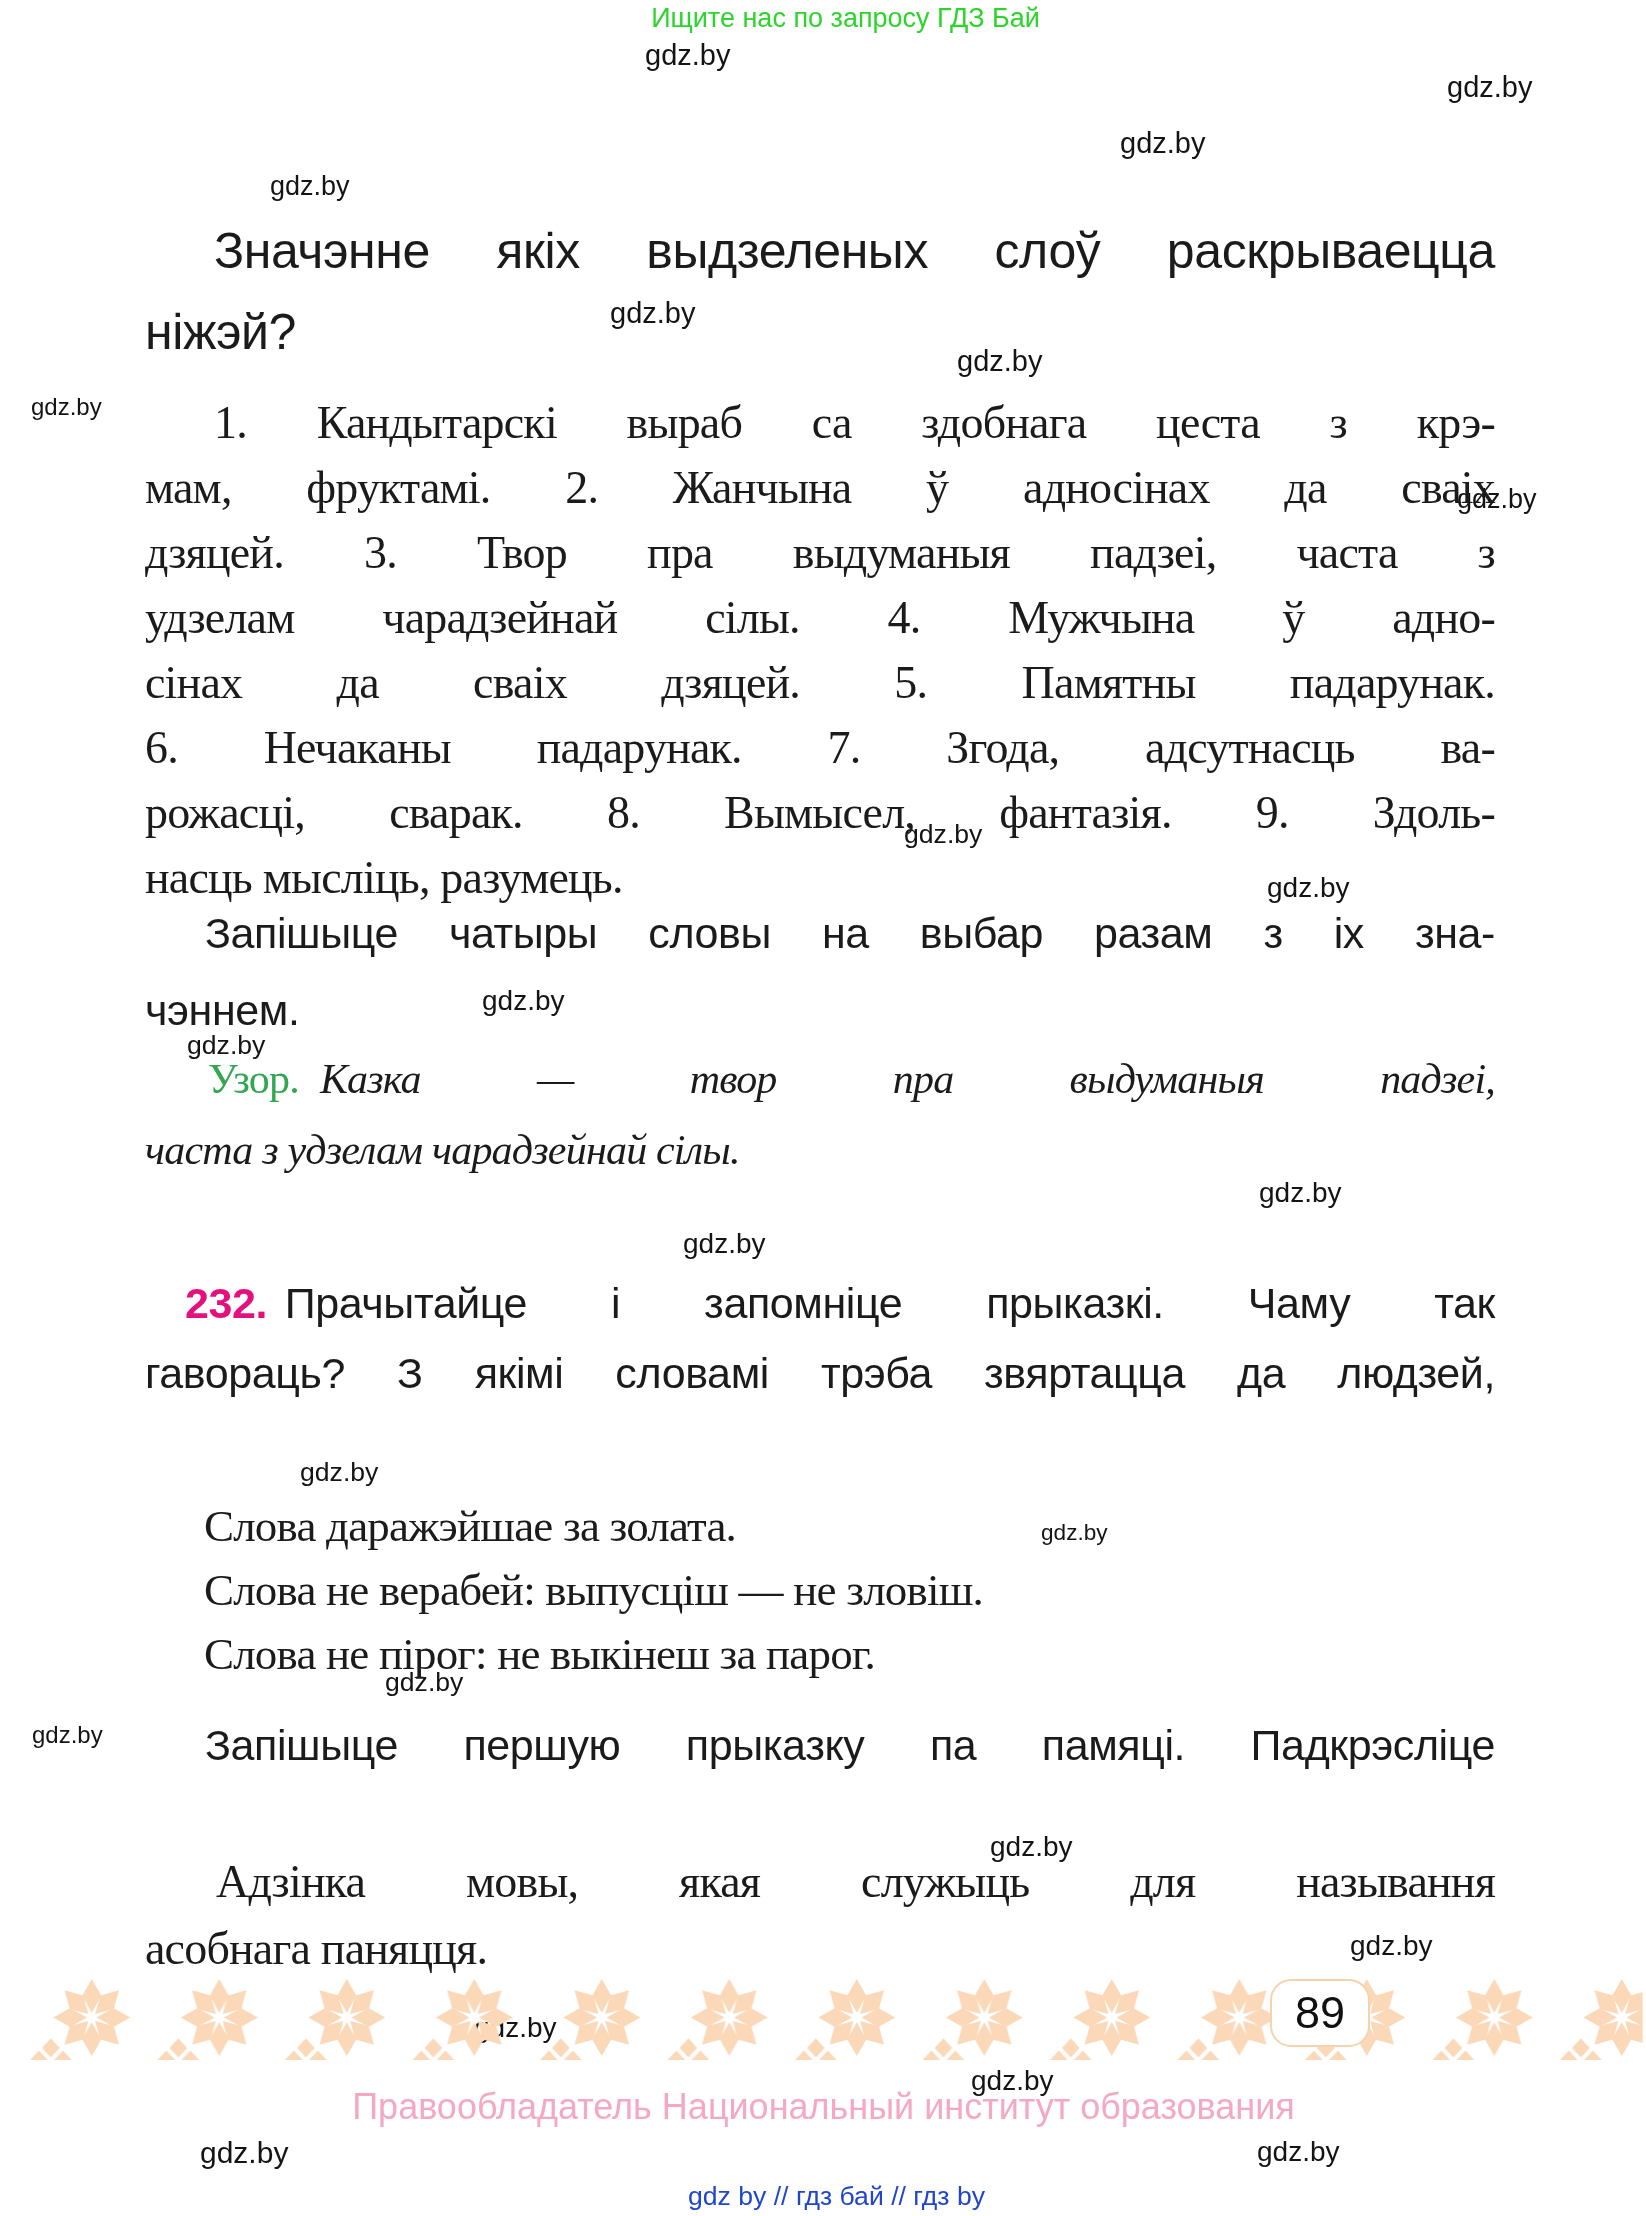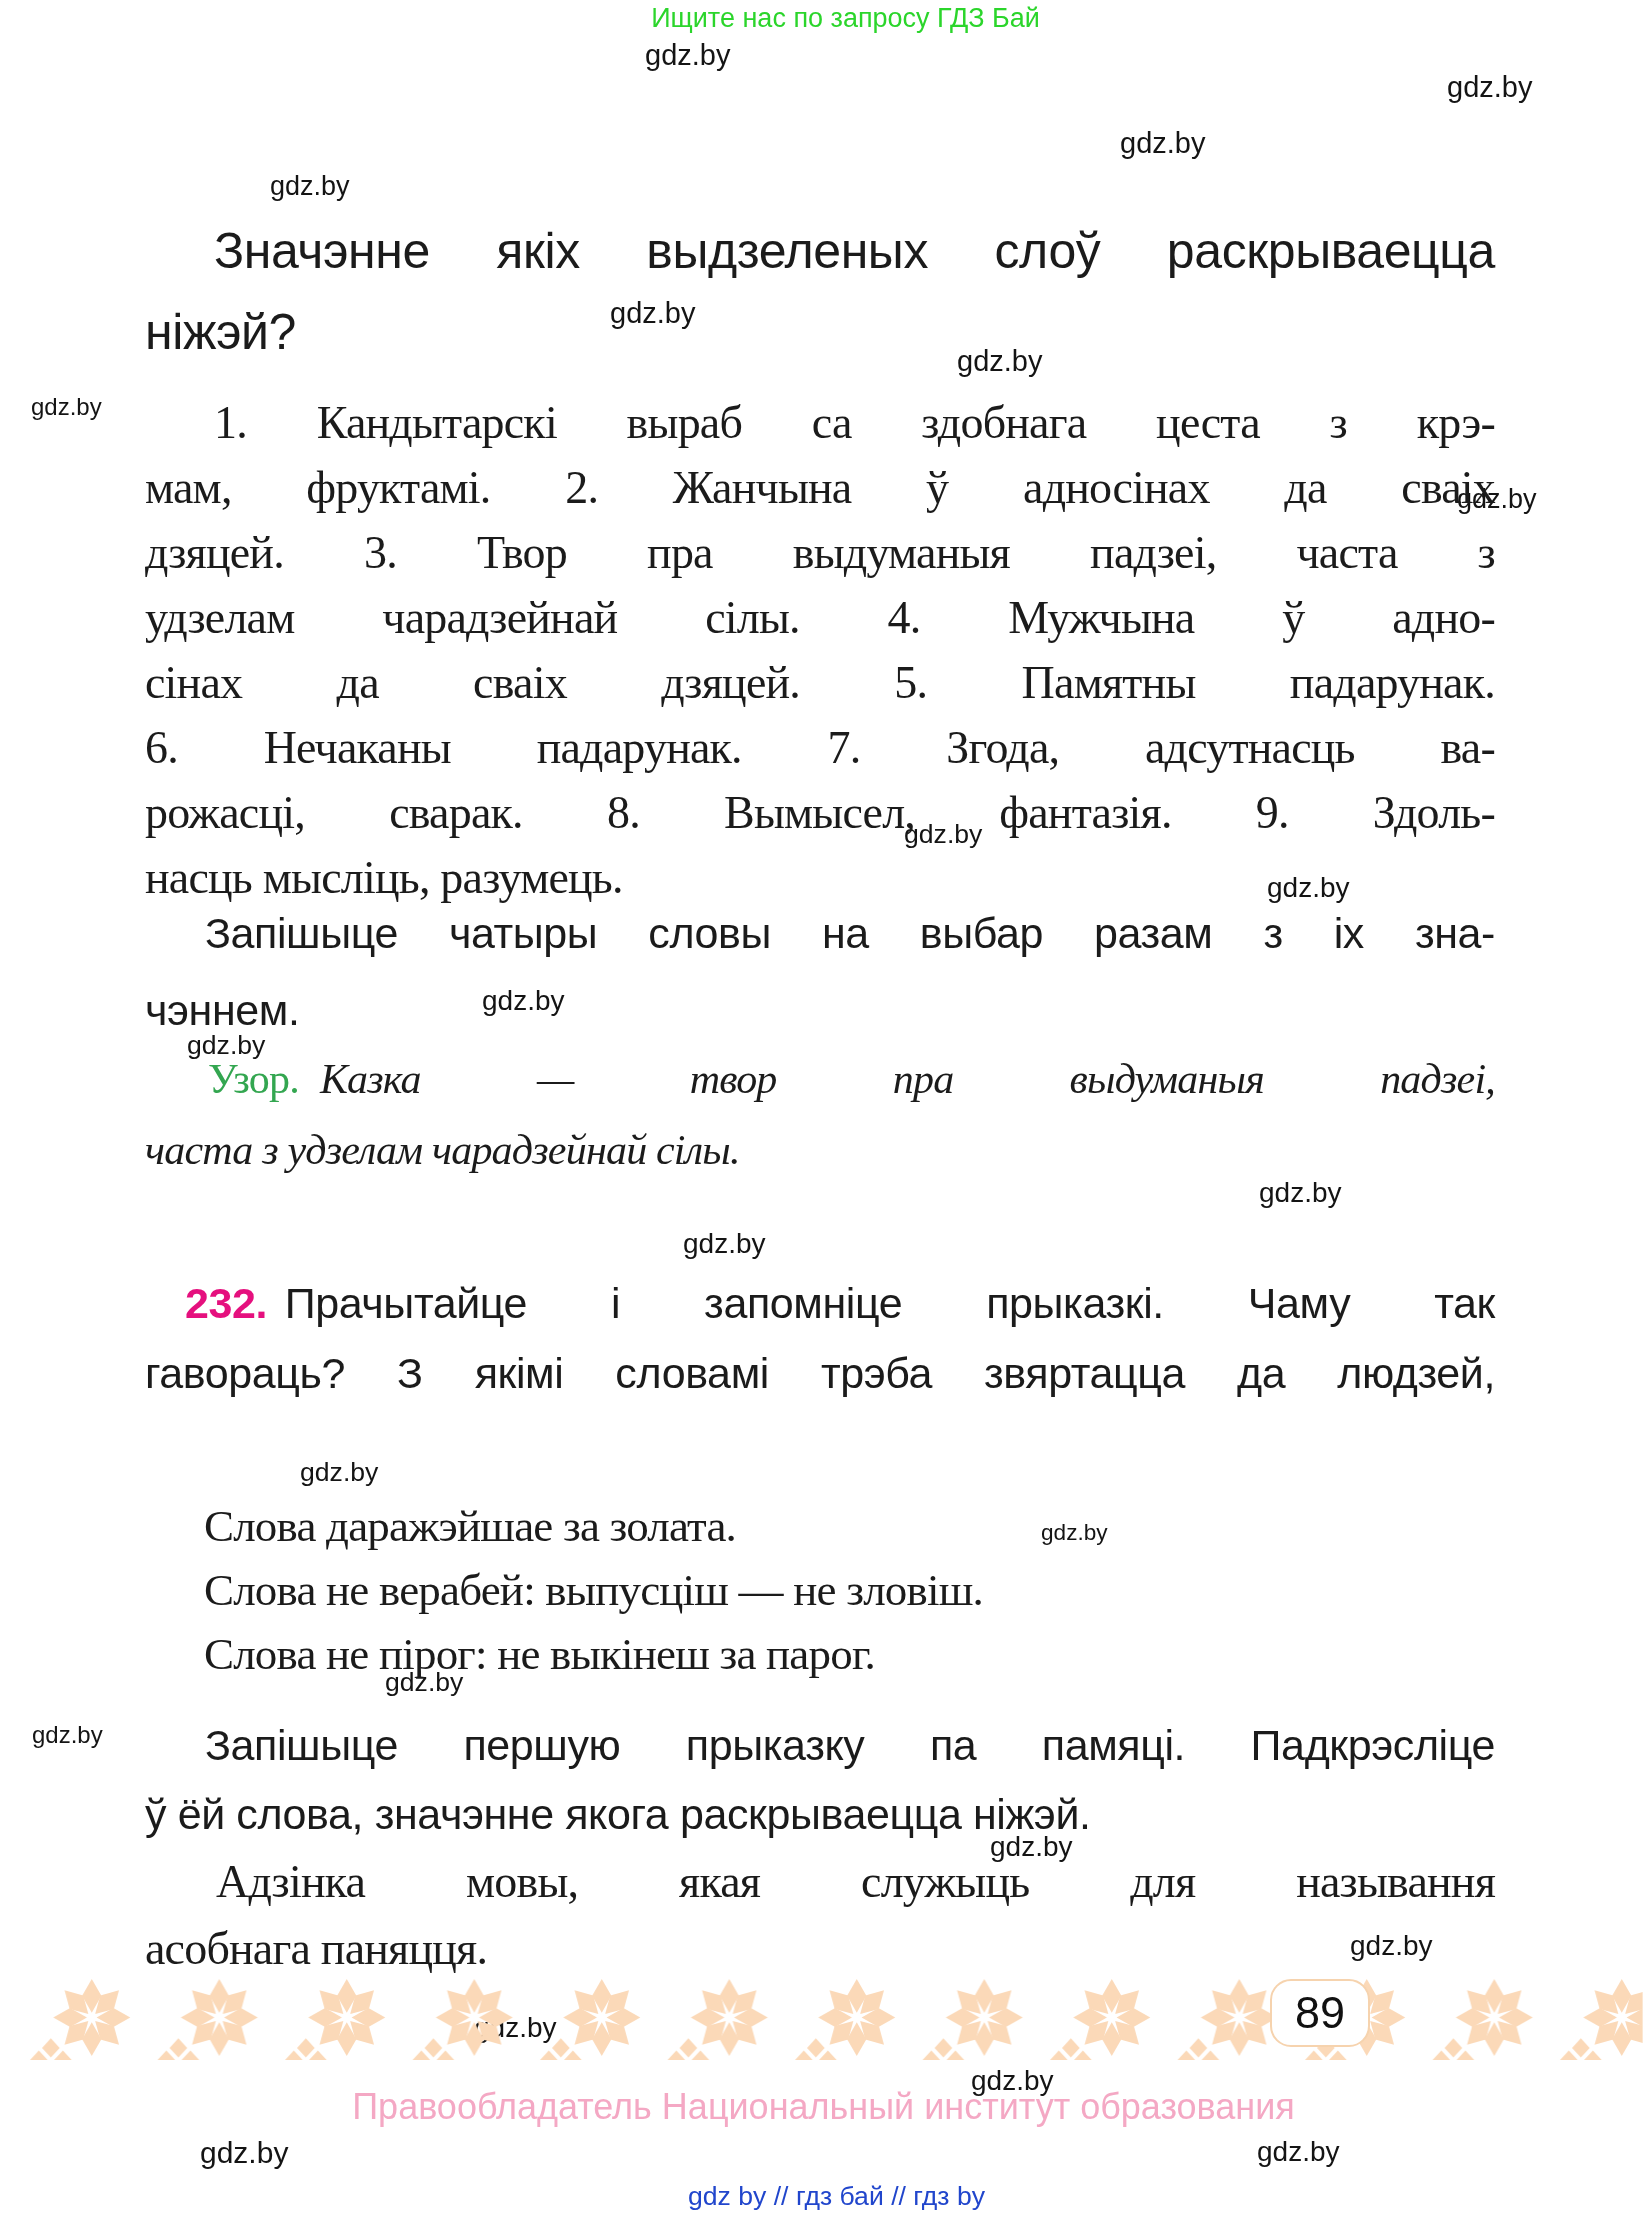--- a/index.html
+++ b/index.html
@@ -131,21 +131,20 @@
   </div>
 
   <div class="blk serif" style="top:1494px;font-size:45px;line-height:64px;">
     <div class="line" style="text-indent:59px;">Слова даражэйшае за золата.</div>
     <div class="line" style="text-indent:59px;">Слова не верабей: выпусціш — не зловіш.</div>
     <div class="line" style="text-indent:59px;">Слова не пірог: не выкінеш за парог.</div>
   </div>
 
   <div class="blk sans" style="top:1711px;font-size:43px;line-height:69px;">
     <div class="line fill" style="text-indent:60px;">Запішыце першую прыказку па памяці. Падкрэсліце</div>
-    <div class="line">ў ёй слова, значэнне якога раскрываецца ніжэй.</div>
   </div>
 
   <div class="blk serif" style="top:1848px;font-size:46px;line-height:67px;">
     <div class="line fill" style="text-indent:71px;">Адзінка мовы, якая служыць для называння</div>
     <div class="line">асобнага паняцця.</div>
   </div>
 
   <svg id="ornament" xmlns="http://www.w3.org/2000/svg" width="1647" height="85" viewBox="0 0 2043 106">
     <defs>
       <g id="ray">

